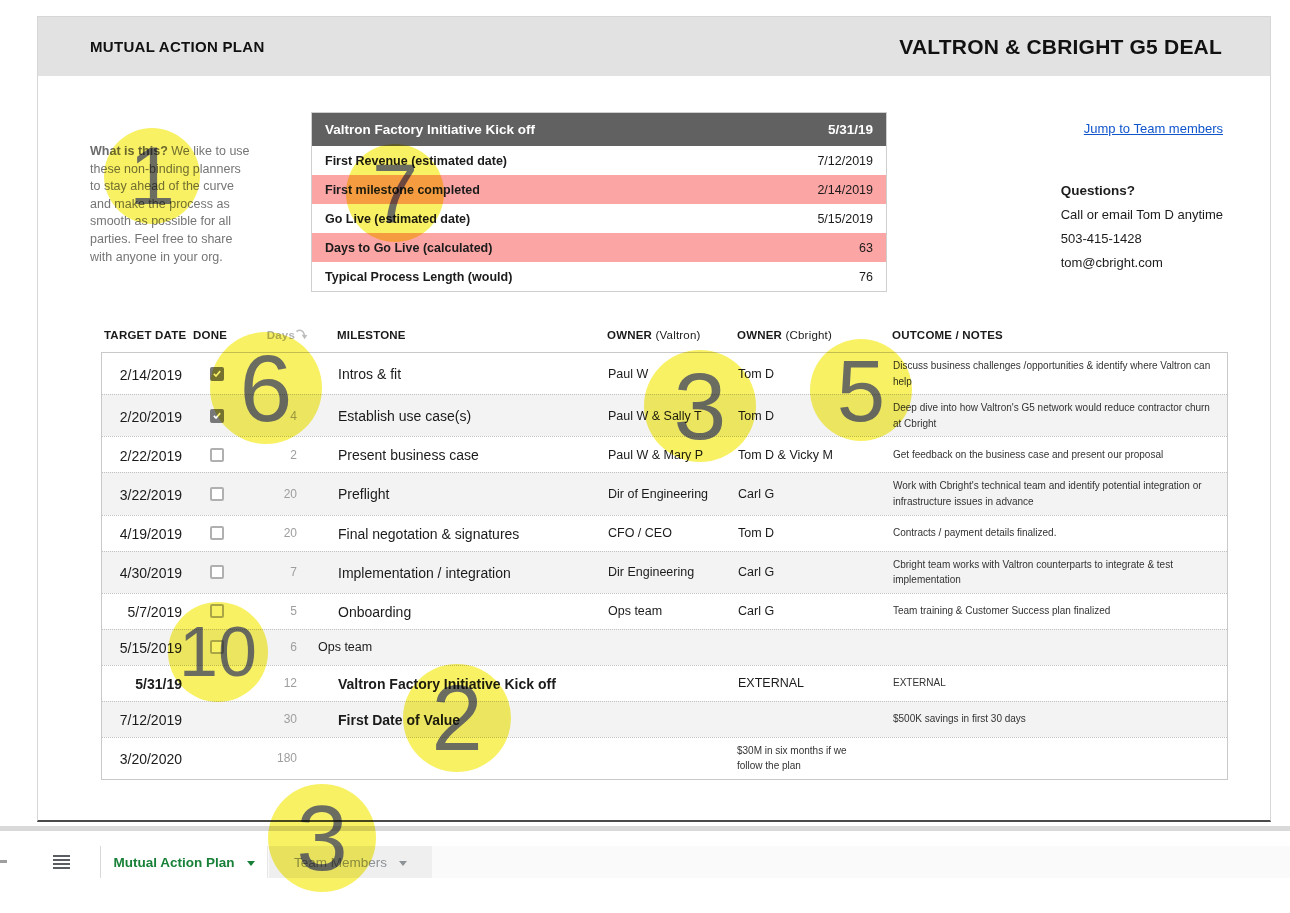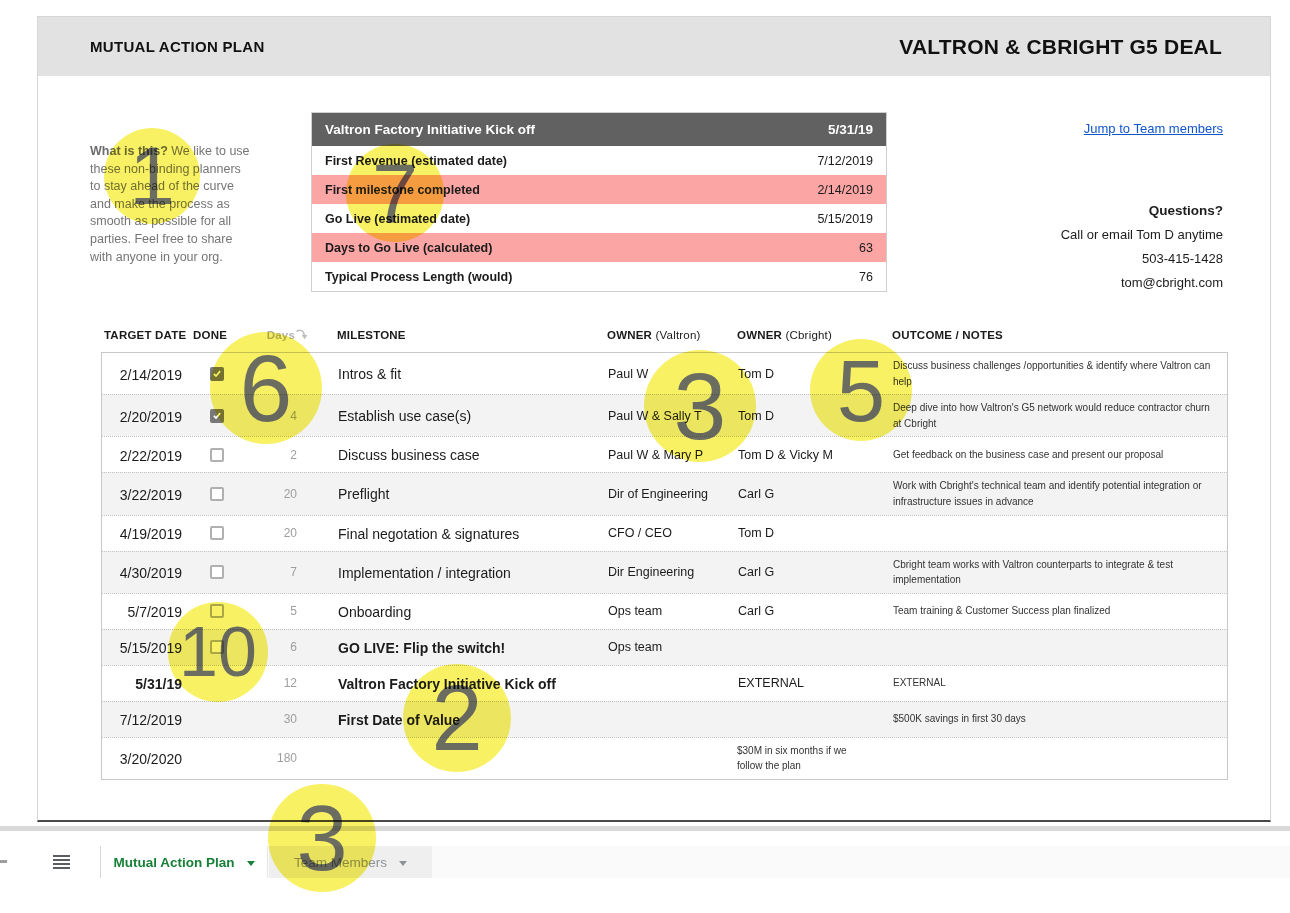--- a/index.html
+++ b/index.html
@@ -24,22 +24,22 @@
   .sum-head { height:33px; background:#616161; color:#fff; display:flex; align-items:center;
               justify-content:space-between; padding:0 13px; font-size:13.5px; font-weight:bold; }
   .sum-row { height:29px; display:flex; align-items:center; justify-content:space-between;
              padding:0 13px; font-size:12.5px; color:#1b1b1b; background:#fff; }
   .sum-row.alt { background:#fca5a5; }
   .sum-label { font-weight:bold; }
 
   .jump { position:absolute; right:47px; top:104px; font-size:13px; color:#1155cc;
           text-decoration:underline; cursor:pointer; }
 
-  .contact { position:absolute; right:47px; top:162px; text-align:right; font-size:13px;
-             line-height:24px; color:#1c1c1c;margin-top:20px; }
+  .contact { position:absolute; right:47px; top:162px; font-size:13px;
+             line-height:24px; color:#1c1c1c; }
   .contact .q { font-weight:bold; font-size:13.5px; }
 
   
   .ms-grid { display:grid; grid-template-columns:88px 54px 66px 290px 130px 156px 1fr; }
   .ms-head { position:absolute; left:63px; top:311px; width:1127px; align-items:end;
              font-size:11.5px; font-weight:bold; color:#1a1a1a; letter-spacing:.2px; }
   .ms-head .h-date { padding-left:3px; }
   .ms-head .h-done { padding-left:4px; }
   .ms-head .h-days { justify-self:end; color:#b3b3b3; display:flex; align-items:flex-end; gap:0;padding-left:34px; }
   .ms-head .h-ms   { padding-left:28px; }
@@ -186,21 +186,21 @@
           <span class="c-ov">Paul W &amp; Sally T</span>
           <span class="c-oc">Tom D</span>
           <span class="c-out">Deep dive into how Valtron's G5 network would reduce contractor churn at Cbright</span>
         </div>
         <div class="ms-grid ms-row">
           <span class="c-date">2/22/2019</span>
           <span class="c-done">
             <span class="cb cb-unchecked"></span>
           </span>
           <span class="c-days">2</span>
-          <span class="c-ms">Discuss business case</span>
+          <span class="c-ms">Present business case</span>
           <span class="c-ov">Paul W &amp; Mary P</span>
           <span class="c-oc">Tom D &amp; Vicky M</span>
           <span class="c-out">Get feedback on the business case and present our proposal</span>
         </div>
         <div class="ms-grid ms-row alt">
           <span class="c-date">3/22/2019</span>
           <span class="c-done">
             <span class="cb cb-unchecked"></span>
           </span>
           <span class="c-days">20</span>
@@ -211,20 +211,21 @@
         </div>
         <div class="ms-grid ms-row">
           <span class="c-date">4/19/2019</span>
           <span class="c-done">
             <span class="cb cb-unchecked"></span>
           </span>
           <span class="c-days">20</span>
           <span class="c-ms">Final negotation &amp; signatures</span>
           <span class="c-ov">CFO / CEO</span>
           <span class="c-oc">Tom D</span>
+          <span class="c-out">Contracts / payment details finalized.</span>
         </div>
         <div class="ms-grid ms-row alt">
           <span class="c-date">4/30/2019</span>
           <span class="c-done">
             <span class="cb cb-unchecked"></span>
           </span>
           <span class="c-days">7</span>
           <span class="c-ms">Implementation / integration</span>
           <span class="c-ov">Dir Engineering</span>
           <span class="c-oc">Carl G</span>
@@ -240,21 +241,20 @@
           <span class="c-ov">Ops team</span>
           <span class="c-oc">Carl G</span>
           <span class="c-out">Team training &amp; Customer Success plan finalized</span>
         </div>
         <div class="ms-grid ms-row alt">
           <span class="c-date">5/15/2019</span>
           <span class="c-done">
             <span class="cb cb-unchecked"></span>
           </span>
           <span class="c-days">6</span>
-          <span class="c-ms b">GO LIVE: Flip the switch!</span>
           <span class="c-ov">Ops team</span>
           <span class="c-oc"></span>
           <span class="c-out"></span>
         </div>
         <div class="ms-grid ms-row">
           <span class="c-date b">5/31/19</span>
           <span class="c-done"></span>
           <span class="c-days">12</span>
           <span class="c-ms b">Valtron Factory Initiative Kick off</span>
           <span class="c-ov"></span>

